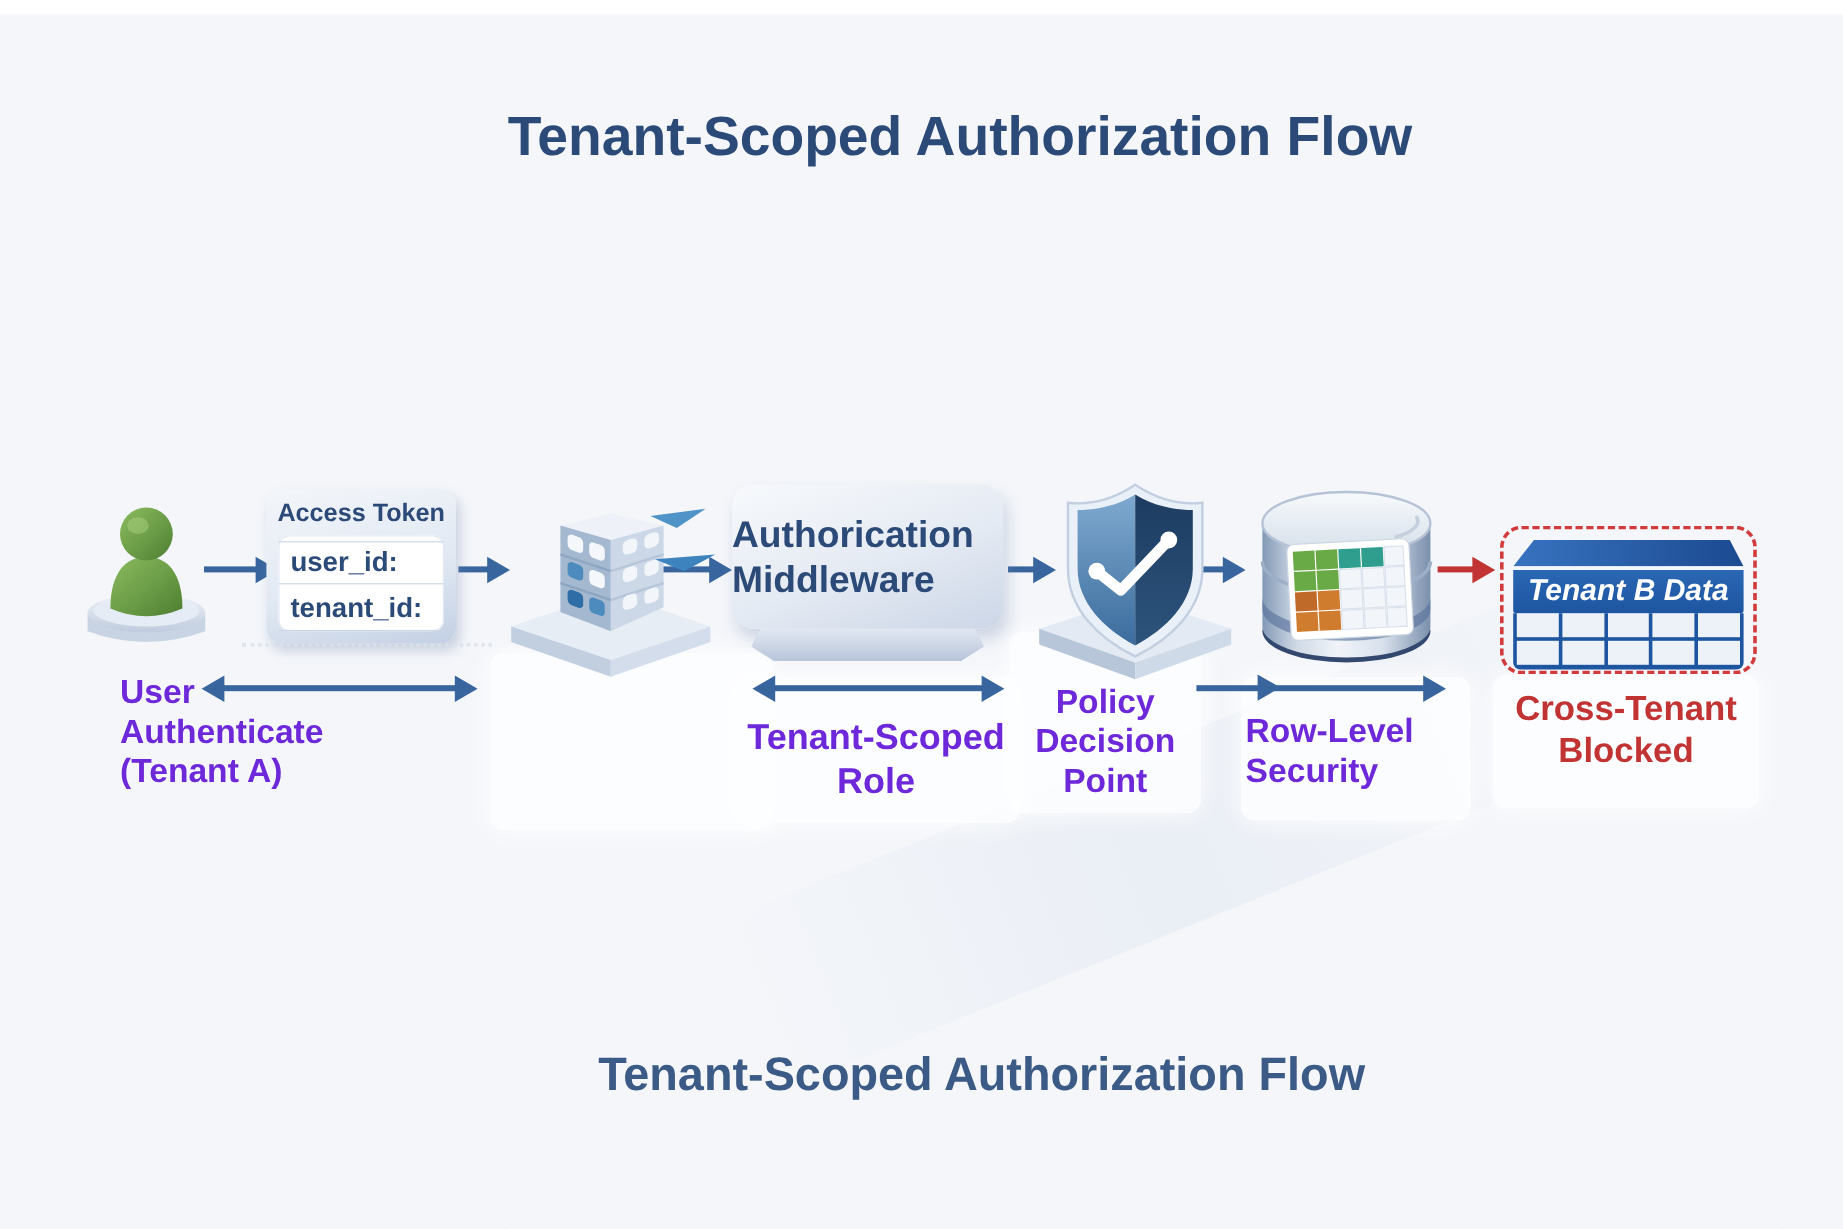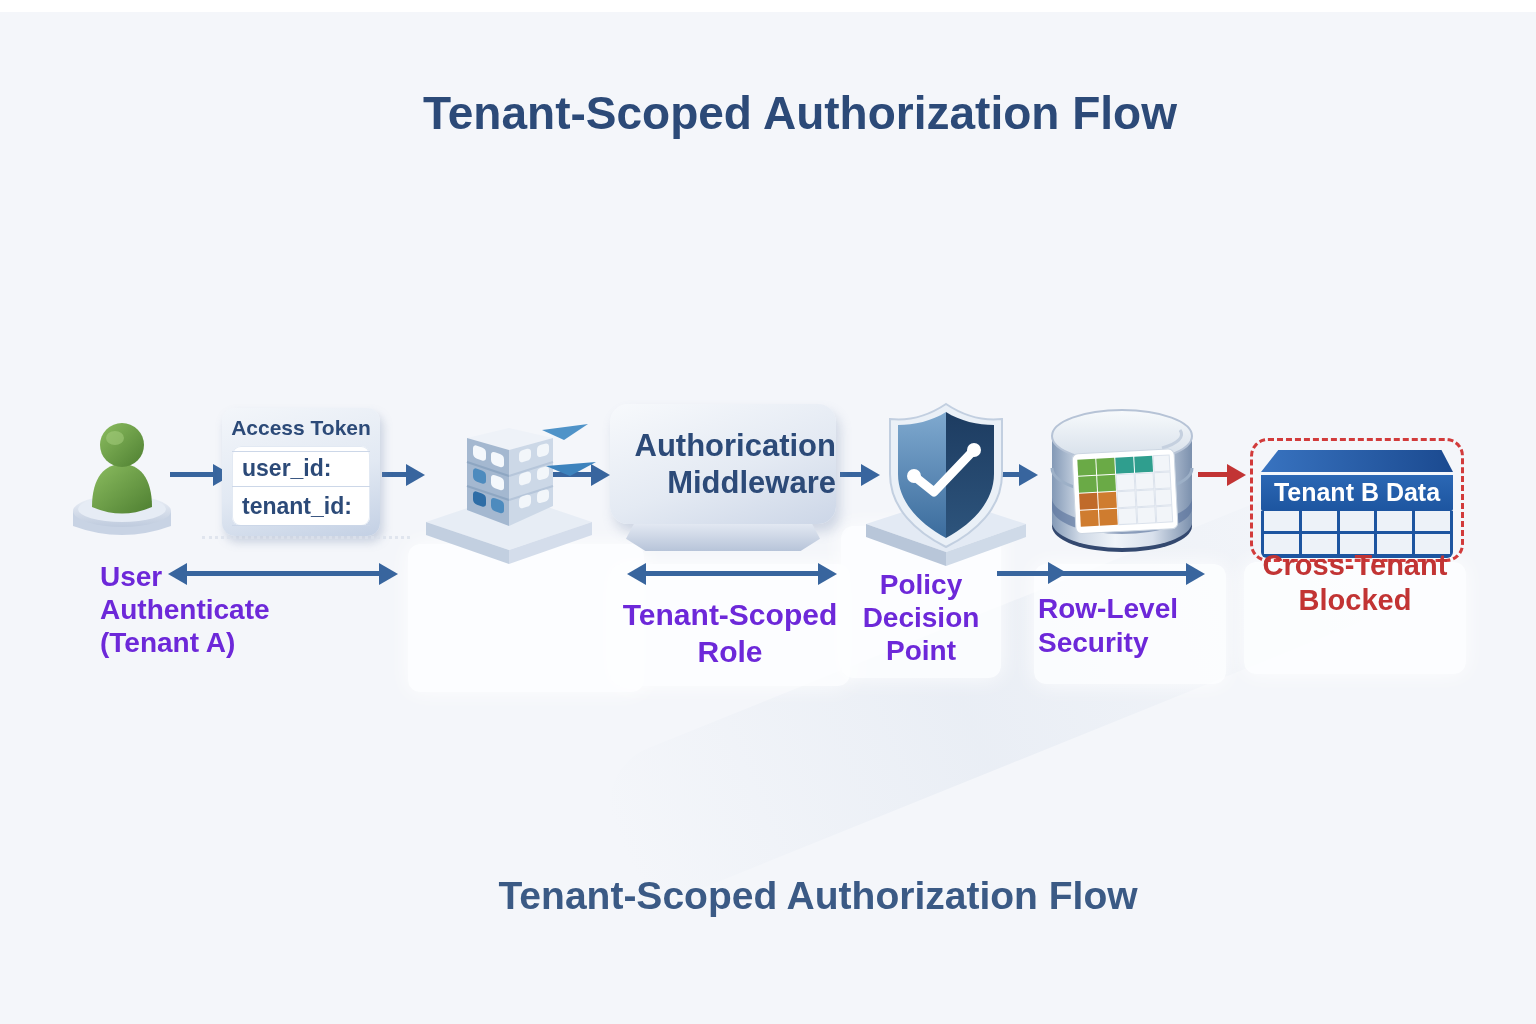--- a/index.html
+++ b/index.html
@@ -41,47 +41,47 @@
   .token-row { height:39px; line-height:39px; padding-left:10px; font-size:23px; font-weight:700;
       color:#2c4a78; border-bottom:1px solid #ccd7e8; }
   .token-row:first-child { border-top:1px solid #ccd7e8; margin-top:5px; height:36px; line-height:32px; }
   .token-shadow { position:absolute; left:202px; top:524px; width:208px; height:3px;
       border-bottom:3px dotted #dce2ec; opacity:.8; }
 
   
   .mw-box { position:absolute; left:610px; top:392px; width:226px; height:120px; border-radius:18px;
       background:linear-gradient(160deg,#f7f9fc 0%,#e4eaf3 55%,#ccd6e7 100%);
       box-shadow:4px 8px 12px rgba(120,140,175,.30);
-      display:flex; flex-direction:column; justify-content:center; align-items:flex-end; }
+      display:flex; flex-direction:column; justify-content:center; align-items:flex-start; }
   .mw-box .l { font-size:31px; font-weight:700; color:#2c4a78; line-height:37px; }
   .mw-base { position:absolute; left:626px; top:512px; width:194px; height:27px;
       clip-path:polygon(4% 0,96% 0,100% 55%,90% 100%,10% 100%,0 55%);
       background:linear-gradient(#e2e8f2,#b7c4d9); }
 
   
   .blocked-wrap { position:absolute; left:1250px; top:426px; width:214px; height:124px;
       border:3px dashed #d23b3b; border-radius:18px; padding:9px 8px; }
   .tb-lid { height:22px; clip-path:polygon(9% 0,94% 0,100% 100%,0 100%);
       background:linear-gradient(90deg,#3873c0,#1b4a90); }
   .tb-strip { height:3px; background:#f3f7fc; width:96%; }
   .tb-front { background:linear-gradient(#2b67b4,#1d55a0); text-align:center;
-      color:#ffffff; font-size:25px; font-weight:700; padding:3px 0 4px; border-radius:0 0 2px 2px; }
+      color:#ffffff; font-size:25px; font-weight:700; padding:3px 0 4px; border-radius:0 0 2px 2px;font-style:italic; }
   .tb-grid { display:grid; grid-template-columns:repeat(5,1fr); grid-auto-rows:20px; gap:3px;
       background:#1d55a0; padding:0 3px 4px; border-radius:0 0 6px 6px; }
   .tb-cell { background:#edf2f8; }
 
   
   .lbl { position:absolute; color:#6d28d9; font-weight:700; }
   .lbl .line { display:block; }
   .user-label { left:100px; top:548px; font-size:28px; line-height:33px; font-weight:600; }
   .idp-label { left:408px; top:562px; width:236px; text-align:center; font-size:29px; font-weight:600; }
   .role-label { left:612px; top:584px; width:236px; text-align:center; font-size:30px; line-height:37px; }
   .pdp-label { left:843px; top:556px; width:156px; text-align:center; font-size:28px; line-height:33px; font-weight:600; }
   .rls-label { left:1038px; top:580px; width:184px; text-align:left; font-size:28px; line-height:34px; }
-  .cross-label { left:1250px; top:536px; width:210px; text-align:center; font-size:29px; line-height:35px; color:#c23434; }
+  .cross-label { left:1250px; top:562px; width:210px; text-align:center; font-size:29px; line-height:35px; color:#c23434; }
 
   svg { position:absolute; display:block; }
 </style>
 </head>
 <body>
 
 <div class="canvas">
 
   <div class="swoosh"></div>
   <div class="panel" style="left:408px; top:532px; width:236px; height:148px;"></div>

